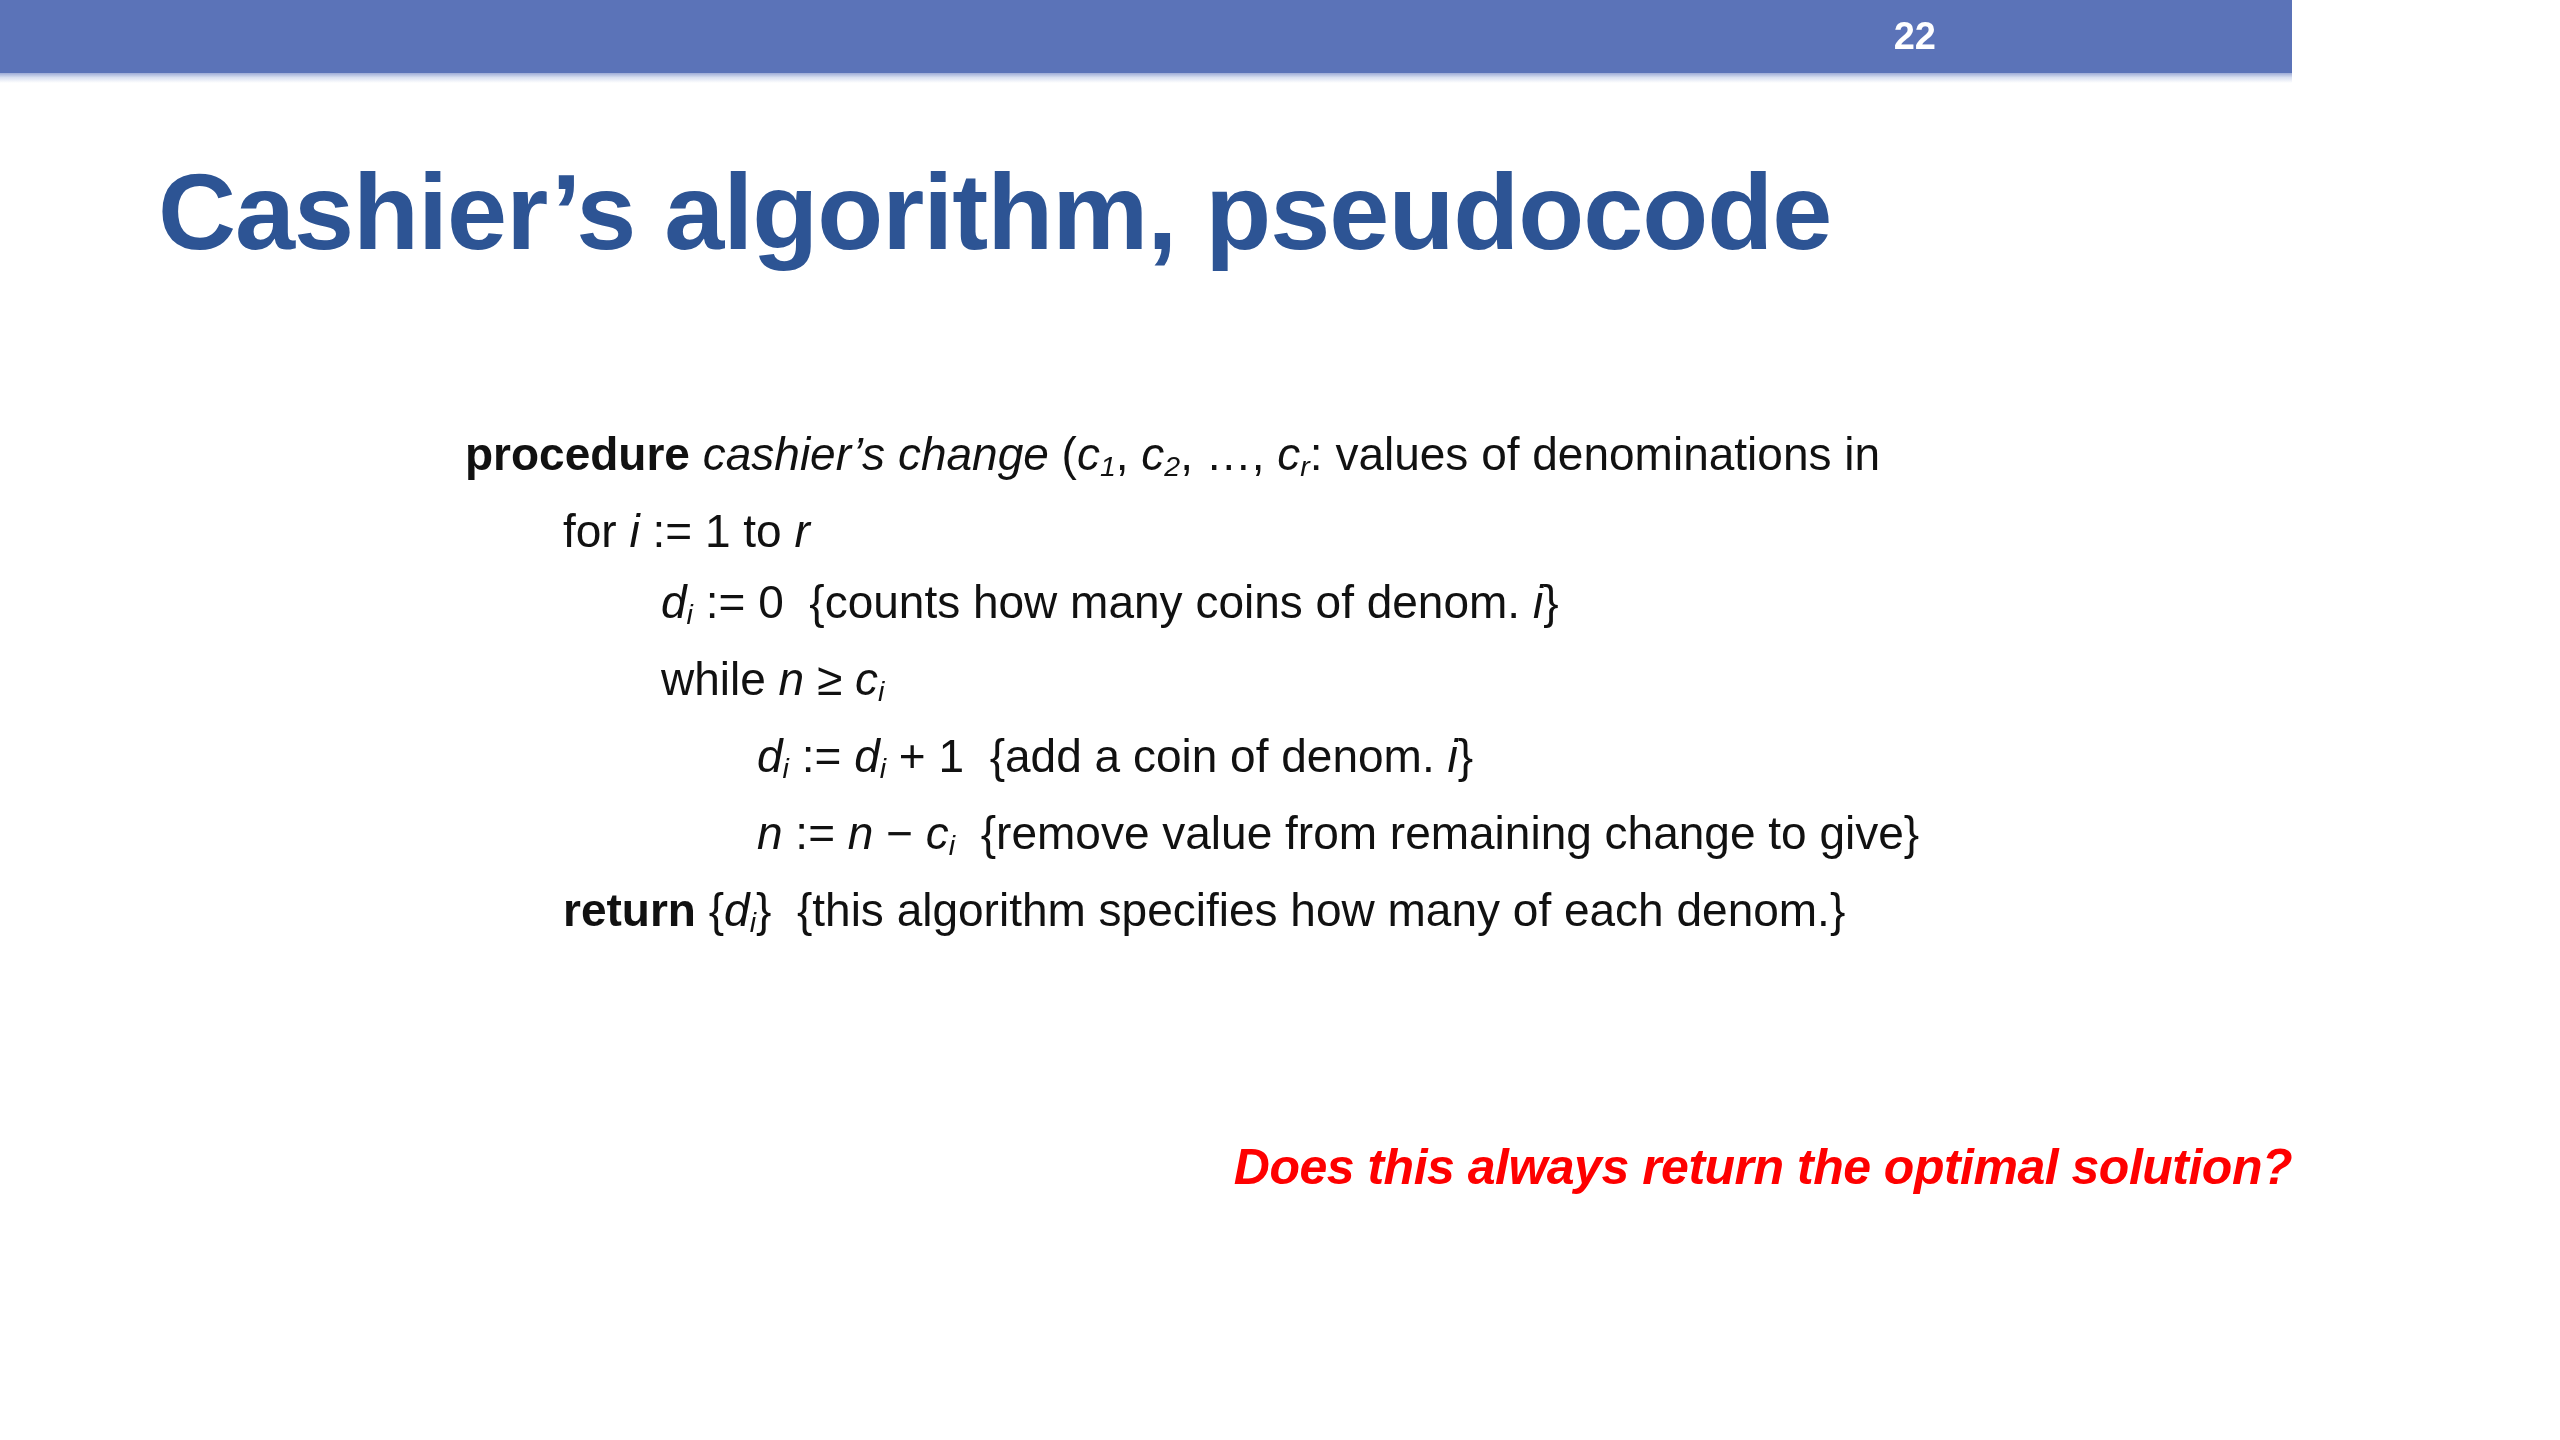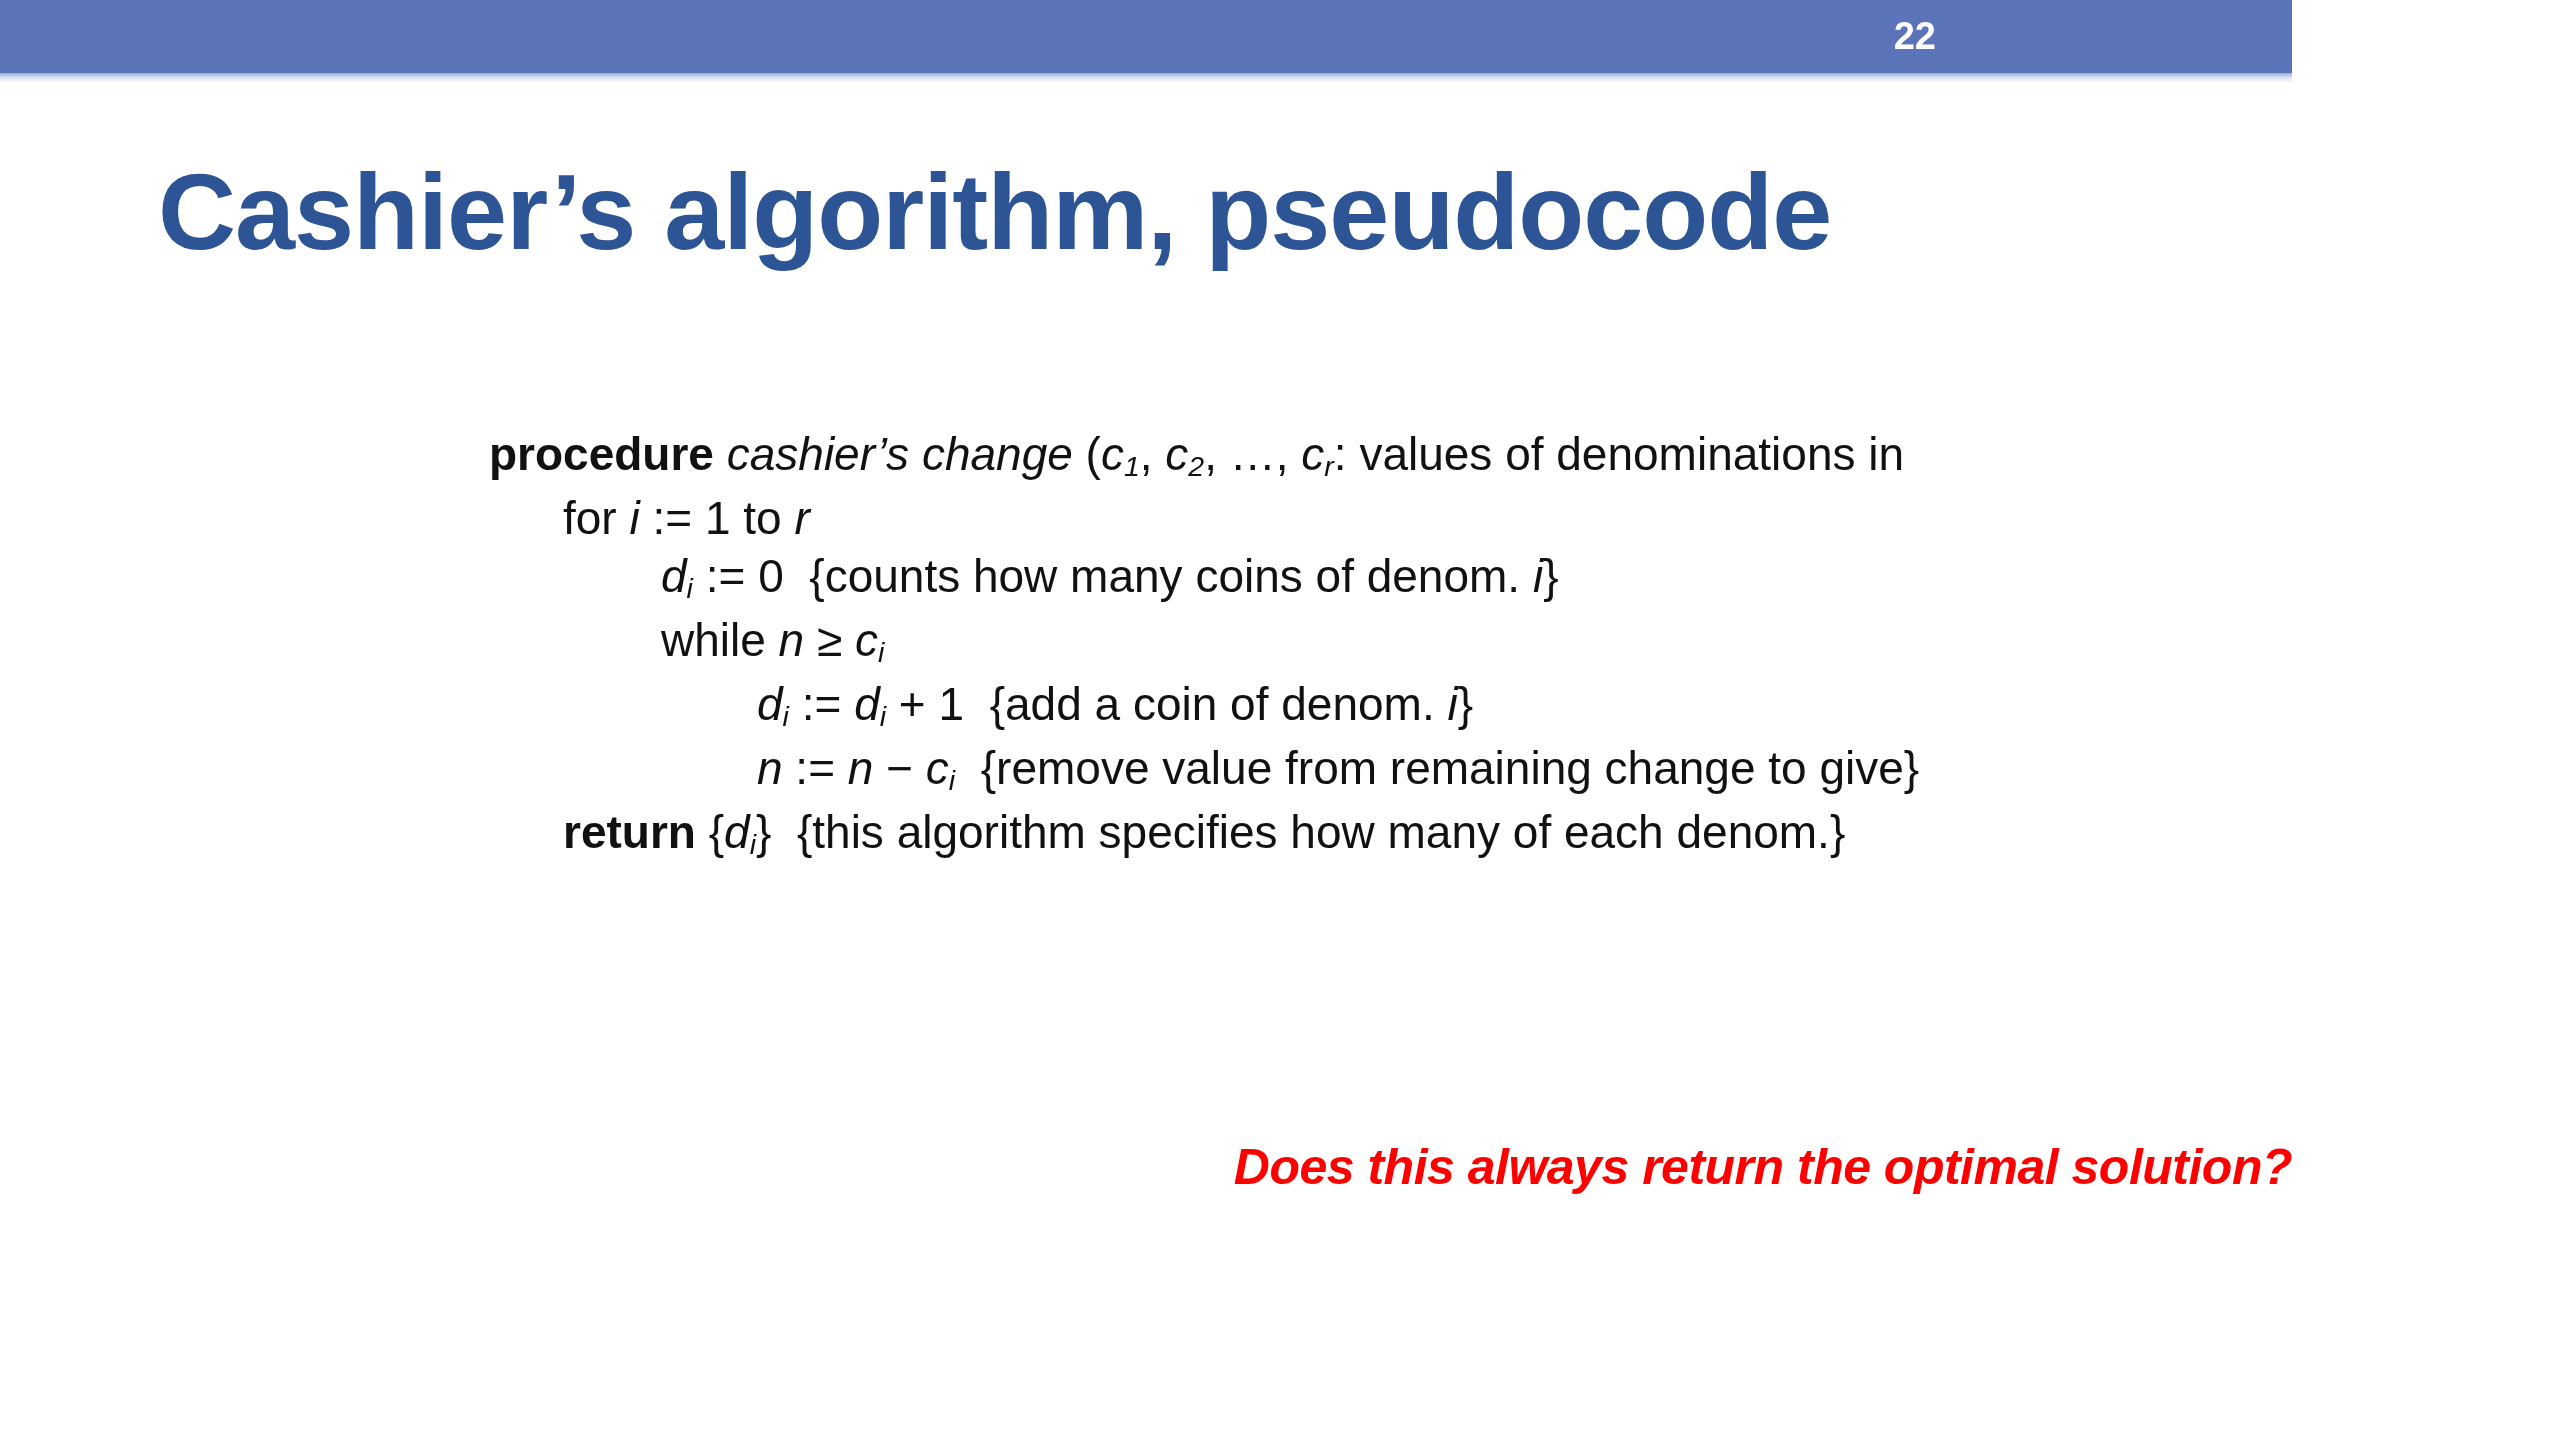--- a/index.html
+++ b/index.html
@@ -62,23 +62,23 @@
     left:465px;
     top:425px;
     width:1740px;
     font-size:46px;
     color:var(--body-color);
   }
   .code-line{
     line-height:58px;
     white-space:pre-wrap;
   }
-  .code-line + .code-line{}
+  .code-line + .code-line{margin-top:13px;}
   .code-line.cont{margin-top:0;}           
-  .indent-0{padding-left:0;margin-left:24px;}
+  .indent-0{padding-left:0;}
   .indent-1{padding-left:98px;}
   .indent-2{padding-left:196px;}
   .indent-3{padding-left:292px;}
   .seg-b{font-weight:bold;}
   .seg-i{font-style:italic;}
   .seg-n{font-style:normal;font-weight:normal;}
   .seg-s{
     font-style:italic;
     font-size:0.62em;
     position:relative;

